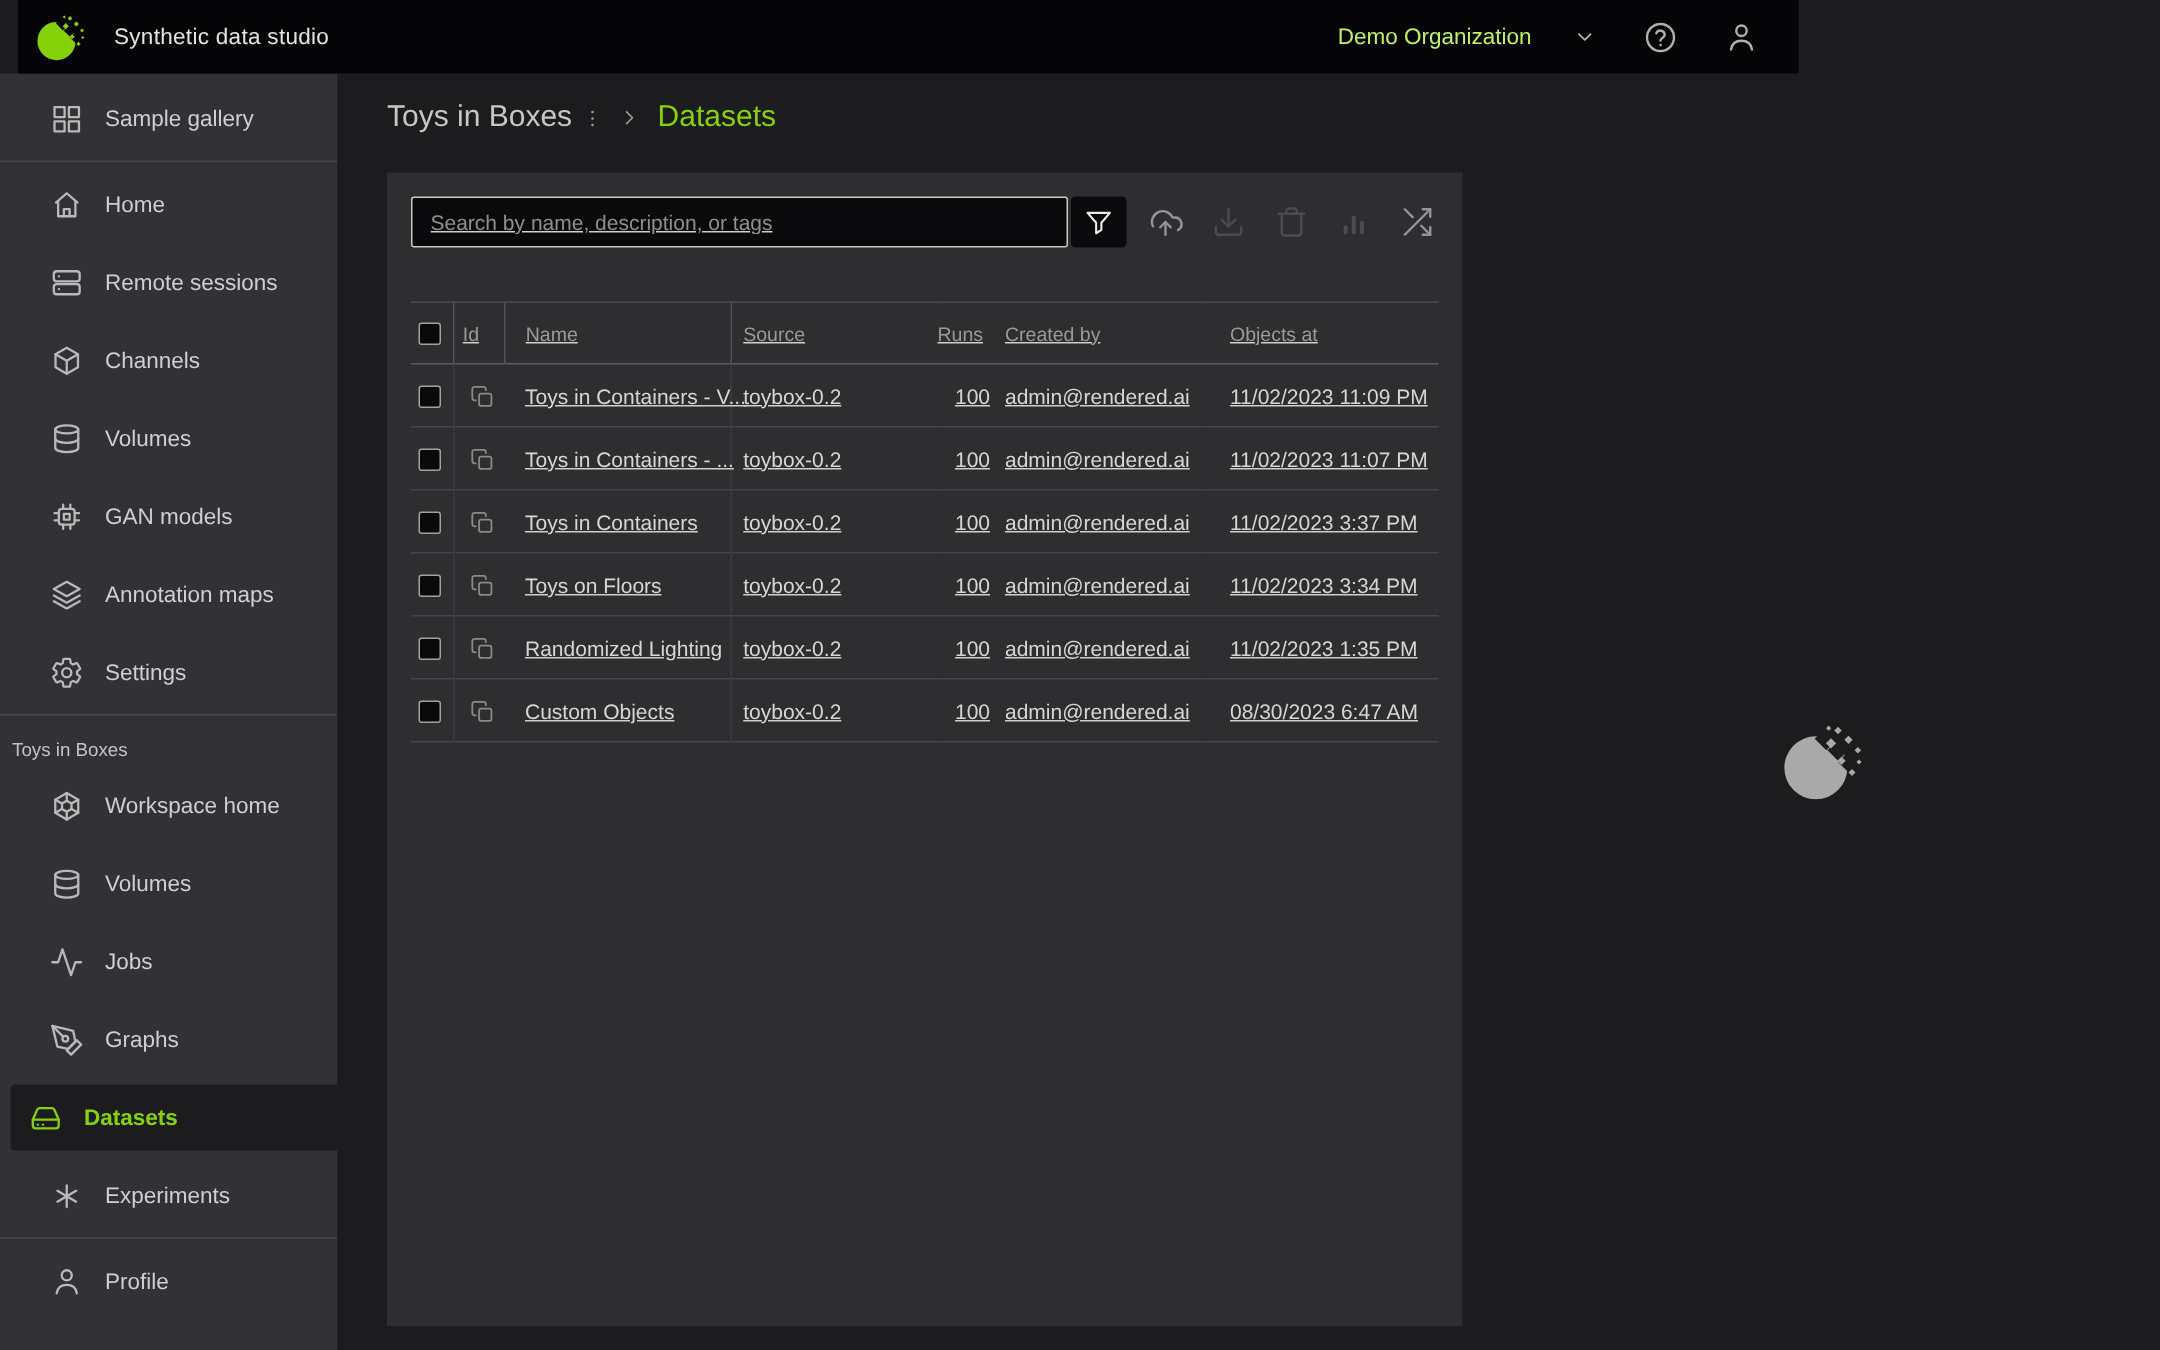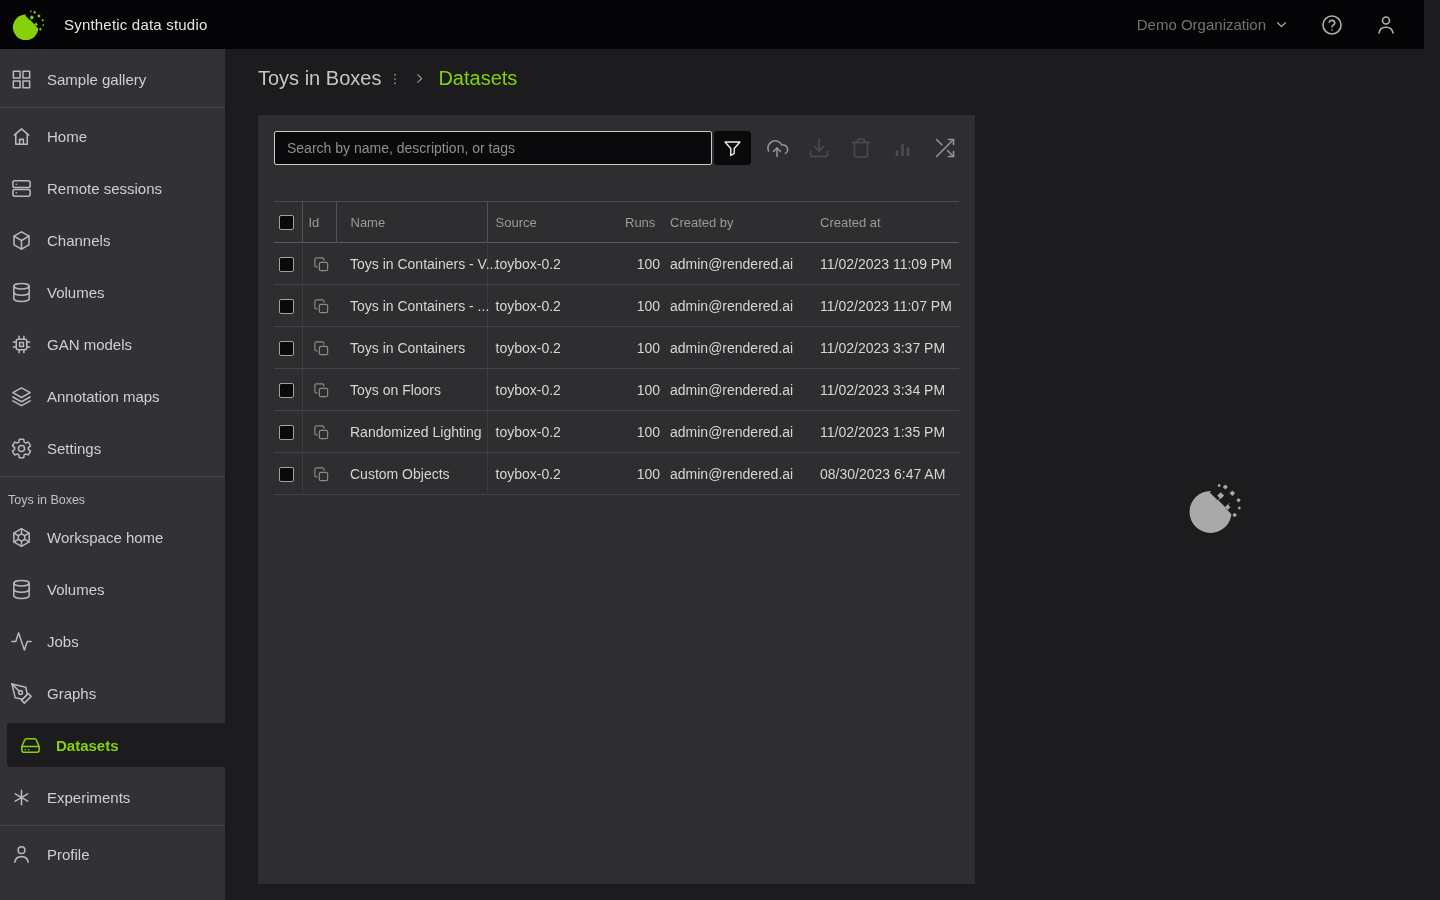--- a/index.html
+++ b/index.html
@@ -19,51 +19,51 @@
     --icon-dim:#b9b9b9;
     --icon-disabled:#4c4c50;
   }
   *{box-sizing:border-box;}
   html,body{margin:0;padding:0;width:1440px;height:900px;overflow:hidden;}
   body{background:var(--main-bg);font-family:"Liberation Sans",sans-serif;color:var(--text-mid);}
   svg{display:block;}
   .icon svg{width:100%;height:100%;}
 
   
-  .topbar{position:absolute;top:0;left:0;width:1424px;height:49px;background:var(--topbar-bg);display:flex;align-items:center;z-index:20;}
+  .topbar{position:absolute;top:0;left:12px;width:1187px;height:49px;background:var(--topbar-bg);display:flex;align-items:center;z-index:20;}
   .logo-slot{width:34px;height:34px;margin-left:12px;color:var(--accent);--logo-hole:var(--topbar-bg);cursor:pointer;}
   .app-title{margin-left:18px;font-size:15px;color:var(--text-bright);letter-spacing:.2px;}
   .topbar-right{margin-left:auto;display:flex;align-items:center;padding-right:26px;}
-  .org-switcher{display:flex;align-items:center;color:#737373;font-size:15px;cursor:pointer;}
+  .org-switcher{display:flex;align-items:center;color:#bef264;font-size:15px;cursor:pointer;gap:20px;}
   .org-switcher .icon{width:17px;height:17px;margin-left:7px;color:#b5b5b5;}
   .topbar-btn{width:24px;height:24px;color:#b0b0b0;background:none;border:none;padding:0;margin-left:30px;cursor:pointer;}
   .topbar-btn .icon{width:24px;height:24px;display:block;}
 
   
   .sidebar{position:absolute;top:49px;left:0;bottom:0;width:225px;background:var(--sidebar-bg);overflow:hidden;}
   .nav-list{list-style:none;margin:0;padding:4px 0 0 0;}
-  .nav-item{height:52px;display:flex;align-items:center;padding-left:10px;cursor:pointer;}
+  .nav-item{height:52px;display:flex;align-items:center;padding-left:33px;cursor:pointer;}
   .nav-item .icon{width:23px;height:23px;color:var(--icon-dim);flex:0 0 auto;}
   .nav-label{margin-left:14px;font-size:15px;color:var(--text-mid);white-space:nowrap;}
   .nav-item.active{height:44px;margin:4px 0 4px 7px;padding-left:12px;background:var(--main-bg);border-radius:3px 0 0 3px;}
   .nav-item.active .icon{color:var(--accent);}
   .nav-item.active .nav-label{color:var(--accent);font-weight:700;}
   .nav-divider{border-top:1px solid var(--divider);margin:2px 0;height:0;}
   .nav-section-label{font-size:12.5px;color:#c2c2c2;padding:14px 0 4px 8px;}
 
   
   .main{position:absolute;top:49px;left:225px;right:0;bottom:0;background:var(--main-bg);}
   .breadcrumb{position:absolute;top:18px;left:33px;display:flex;align-items:center;}
   .crumb-workspace{font-size:20px;color:#c6c6c6;cursor:pointer;}
   .crumb-menu-btn{background:none;border:none;padding:0;width:16px;height:18px;color:#9a9a9a;margin-left:6px;cursor:pointer;}
   .crumb-sep{width:17px;height:17px;color:#9a9a9a;margin-left:8px;}
   .crumb-current{font-size:20px;color:var(--accent);font-weight:500;margin-left:10px;}
 
   
-  .panel{position:absolute;top:66px;left:33px;width:717px;bottom:16px;background:var(--panel-bg);padding:16px;}
+  .panel{position:absolute;top:66px;left:33px;width:717px;bottom:16px;background:var(--panel-bg);padding:16px;text-decoration:underline;}
   .toolbar{display:flex;align-items:center;}
   .search-input{width:438px;height:34px;background:var(--input-bg);border:1px solid #c9c9c9;border-radius:2px;color:#dddddd;font-size:14px;padding:0 12px;font-family:"Liberation Sans",sans-serif;outline:none;}
   .search-input::placeholder{color:#8f8f8f;}
   .filter-btn{width:37px;height:34px;margin-left:2px;background:var(--input-bg);border:none;border-radius:3px;color:#ececec;display:flex;align-items:center;justify-content:center;cursor:pointer;}
   .filter-btn .icon{width:21px;height:21px;}
   .icon-btn{width:26px;height:26px;background:none;border:none;padding:1px;margin-left:16px;color:#949497;cursor:pointer;}
   .icon-btn:first-of-type{margin-left:13px;}
   .icon-btn.disabled{color:var(--icon-disabled);cursor:default;}
 
   
@@ -389,21 +389,21 @@
           <col style="width:154px">
       </colgroup>
       <thead>
         <tr>
           <th class="c-check"><span class="checkbox"></span></th>
           <th class="c-id">Id</th>
           <th class="c-name">Name</th>
           <th class="c-source">Source</th>
           <th class="c-runs">Runs</th>
           <th class="c-by">Created by</th>
-          <th class="c-at">Created at</th>
+          <th class="c-at">Objects at</th>
         </tr>
       </thead>
       <tbody id="table-body">
           <tr>
       <td class="c-check"><span class="checkbox"></span></td>
       <td class="c-id"><span class="icon copy-icon"><svg viewBox="0 0 24 24" fill="none" stroke="currentColor" stroke-width="1.6" stroke-linecap="round" stroke-linejoin="round">
                   <rect x="8.5" y="8.5" width="11" height="11" rx="2"></rect>
                   <path d="M5.5 14.5h-1a2 2 0 0 1-2-2v-8a2 2 0 0 1 2-2h8a2 2 0 0 1 2 2v1"></path>
                 </svg></span></td>
       <td class="c-name">Toys in Containers - V...</td>

